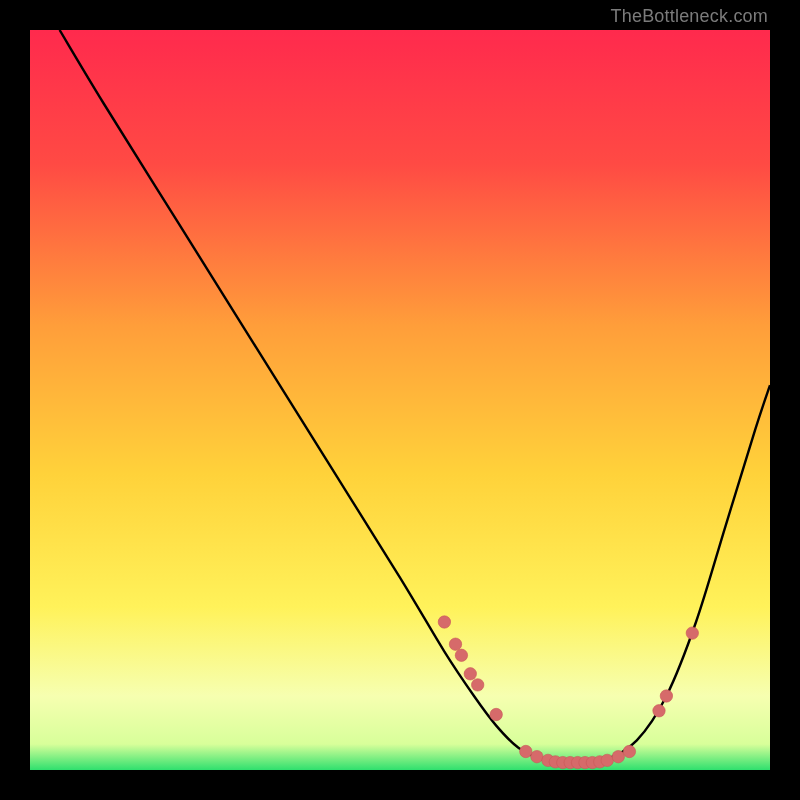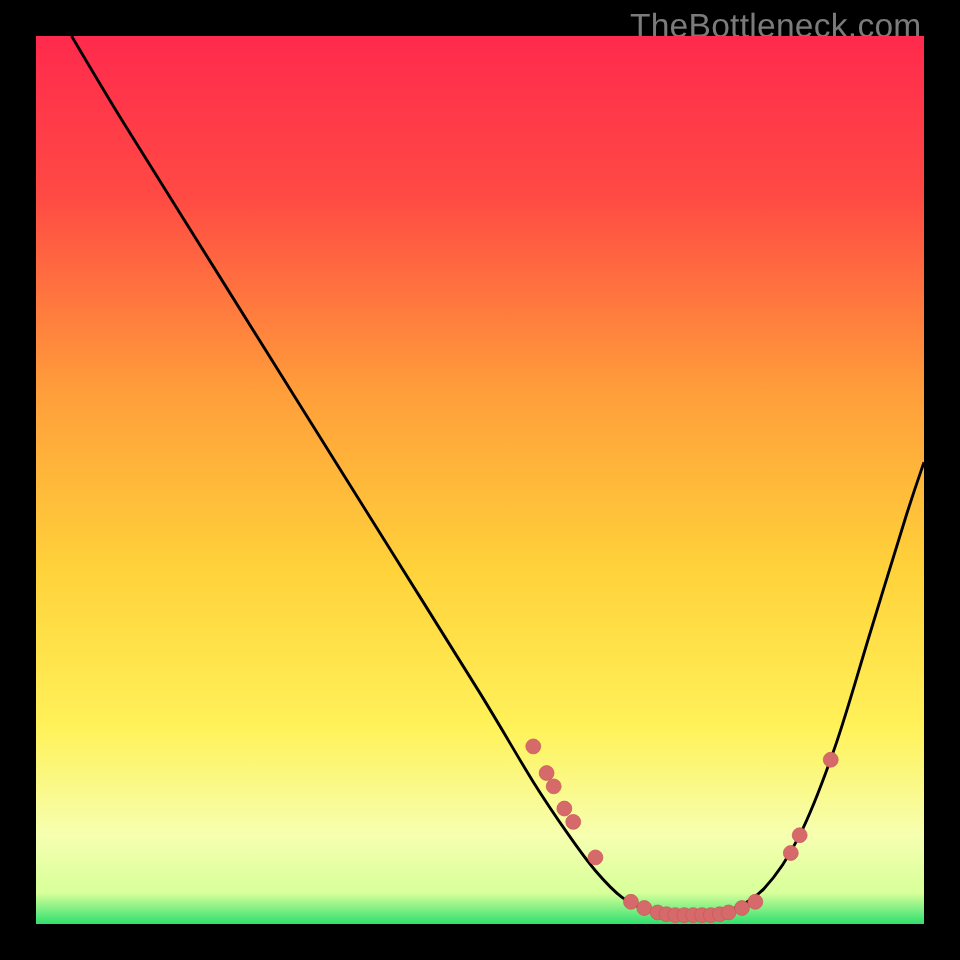--- a/index.html
+++ b/index.html
@@ -1,21 +1,21 @@
 <!DOCTYPE html>
 <html><head>
 <meta charset="utf-8">
 <style>
   * { margin: 0; padding: 0; box-sizing: border-box; }
   html, body { width: 800px; height: 800px; background: #000; overflow: hidden; font-family: Arial, sans-serif; }
   .stage { position: relative; width: 800px; height: 800px; background: #000; }
   .plot-area { position: absolute; left: 30px; top: 30px; width: 740px; height: 740px; }
   .gradient-bg { position: absolute; left: 0; top: 0; width: 740px; height: 740px; }
   .curve-layer { position: absolute; left: 0; top: 0; width: 740px; height: 740px; }
-  .attrib { position: absolute; top: 6px; right: 32px; color: #7b7b7b; font-size: 28px; font-weight: 500; letter-spacing: .2px; }
+  .attrib { position: absolute; top: 6px; right: 32px; color: #7b7b7b; font-size: 18px; font-weight: 500; letter-spacing: .2px; }
 </style>
 </head>
 <body>
 
 <div class="stage">
   <div class="attrib">TheBottleneck.com</div>
   <div class="plot-area">
     <svg class="gradient-bg" viewBox="0 0 740 740" preserveAspectRatio="none">
       <defs>
         <linearGradient id="bg-grad" x1="0" y1="0" x2="0" y2="1">

